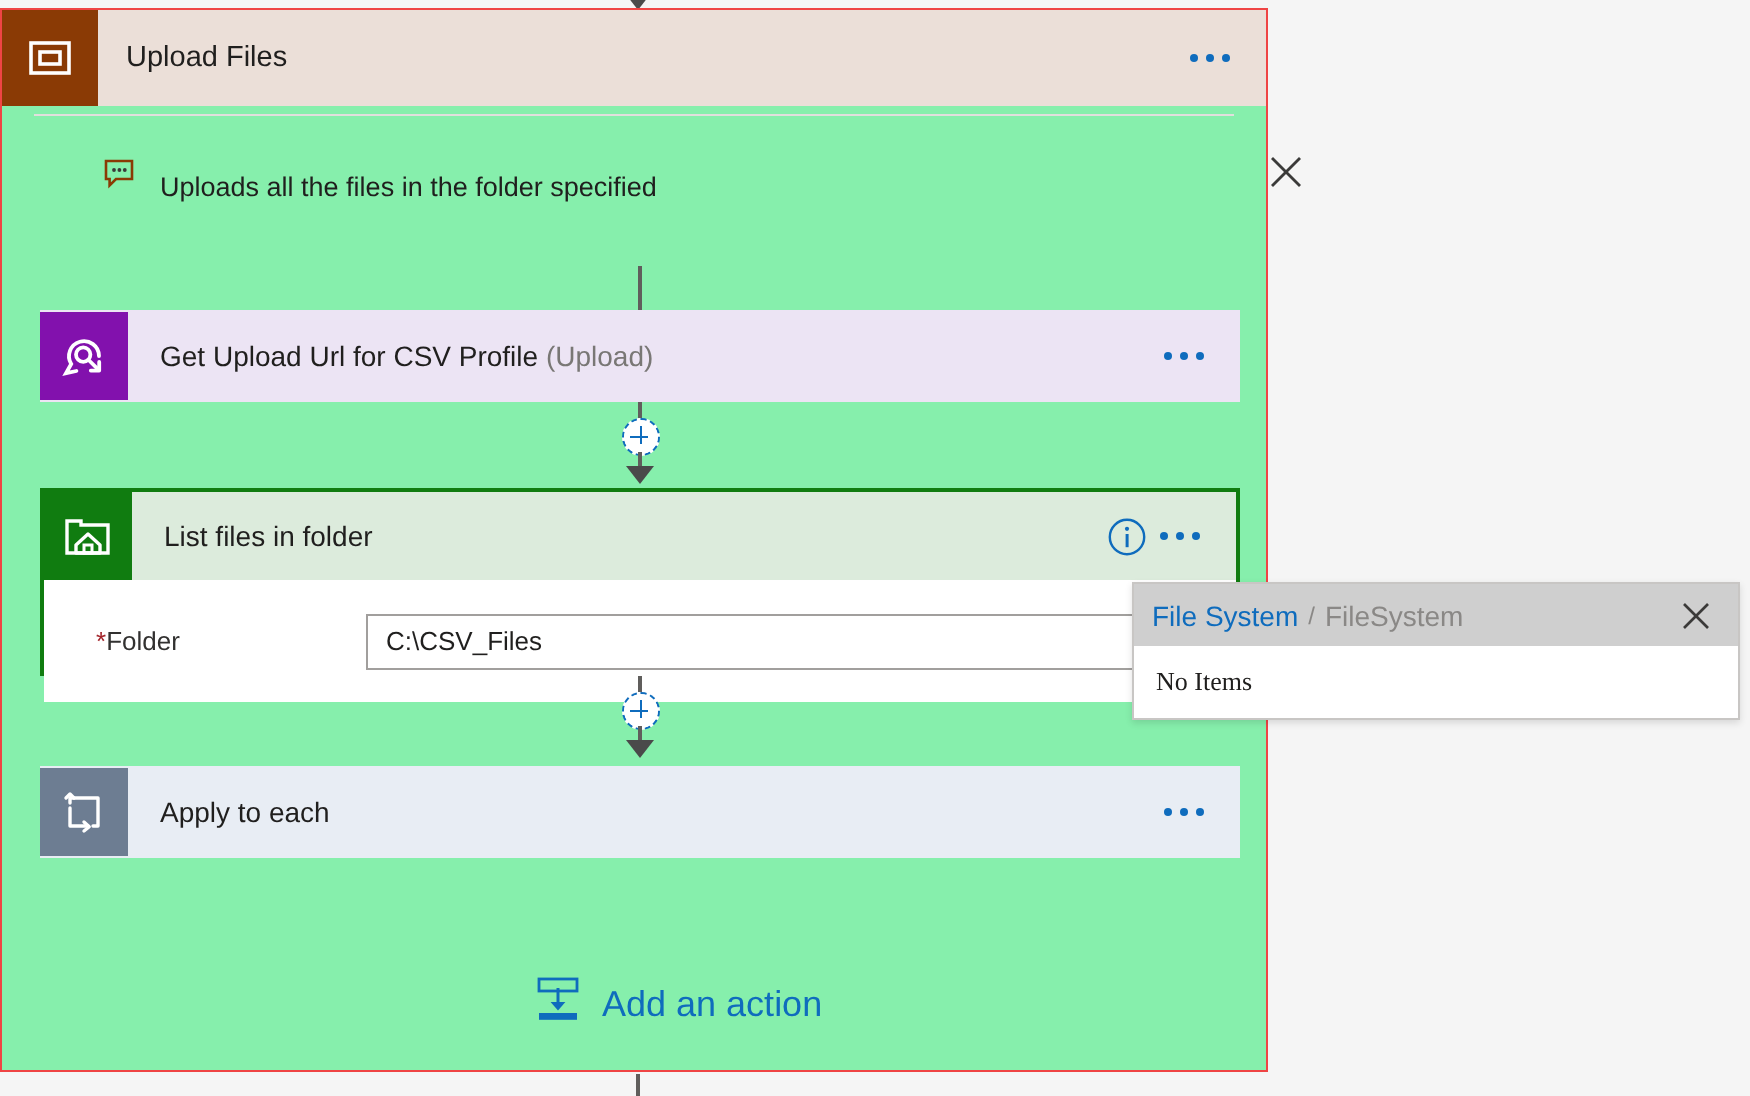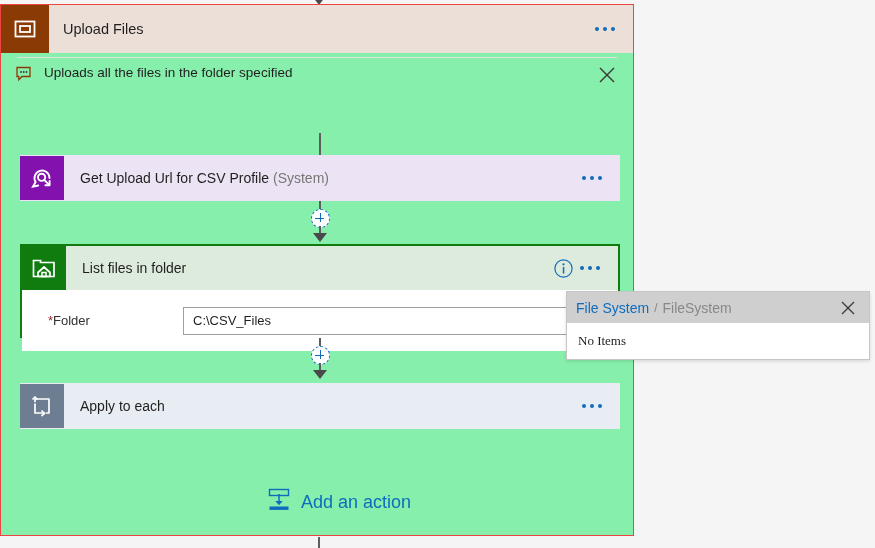--- a/index.html
+++ b/index.html
@@ -89,21 +89,22 @@
   }
 
   
   .comment-row {
     position: absolute;
     left: 0;
     top: 60px;
     width: 634px;
     height: 36px;
     display: flex;
-    align-items: flex-start;
+    align-items: flex-end;
+    padding-left: 36px;
   }
   .comment-icon { margin-left: 14px; flex: none; }
   .comment-text {
     font-size: 13.5px;
     color: #201f1e;
     margin-left: 11px;
     flex: 1;
   }
   .close-x {
     margin-right: 18px;
@@ -341,21 +342,21 @@
       <div class="action-icon">
         <svg width="30" height="30" viewBox="0 0 30 30" aria-hidden="true">
           <path d="M22.5 15 A7.5 7.5 0 1 0 8.6 19 L6 23.6 l5.2 -1.1" fill="none" stroke="#ffffff" stroke-width="1.9" stroke-linecap="round"></path>
           <circle cx="14.6" cy="14.3" r="3.6" fill="none" stroke="#ffffff" stroke-width="1.9"></circle>
           <path d="M17.3 17 L21.8 21.4" fill="none" stroke="#ffffff" stroke-width="1.9" stroke-linecap="round"></path>
           <path d="M22.6 18 L22.6 22.3 L18.4 22.3" fill="none" stroke="#ffffff" stroke-width="1.9" stroke-linecap="round" stroke-linejoin="round"></path>
         </svg>
       </div>
       <div class="action-title">
         <span>Get Upload Url for CSV Profile</span>
-        <span class="preview-tag">(System)</span>
+        <span class="preview-tag">(Upload)</span>
       </div>
       <div class="dots">
         <i></i>
           <i></i>
           <i></i>
       </div>
     </div>
 
     <div class="conn-line" style="left:318px; top:196px; height:8px;"></div>
     <div class="plus-circle" style="left:310px; top:204px;"></div>

